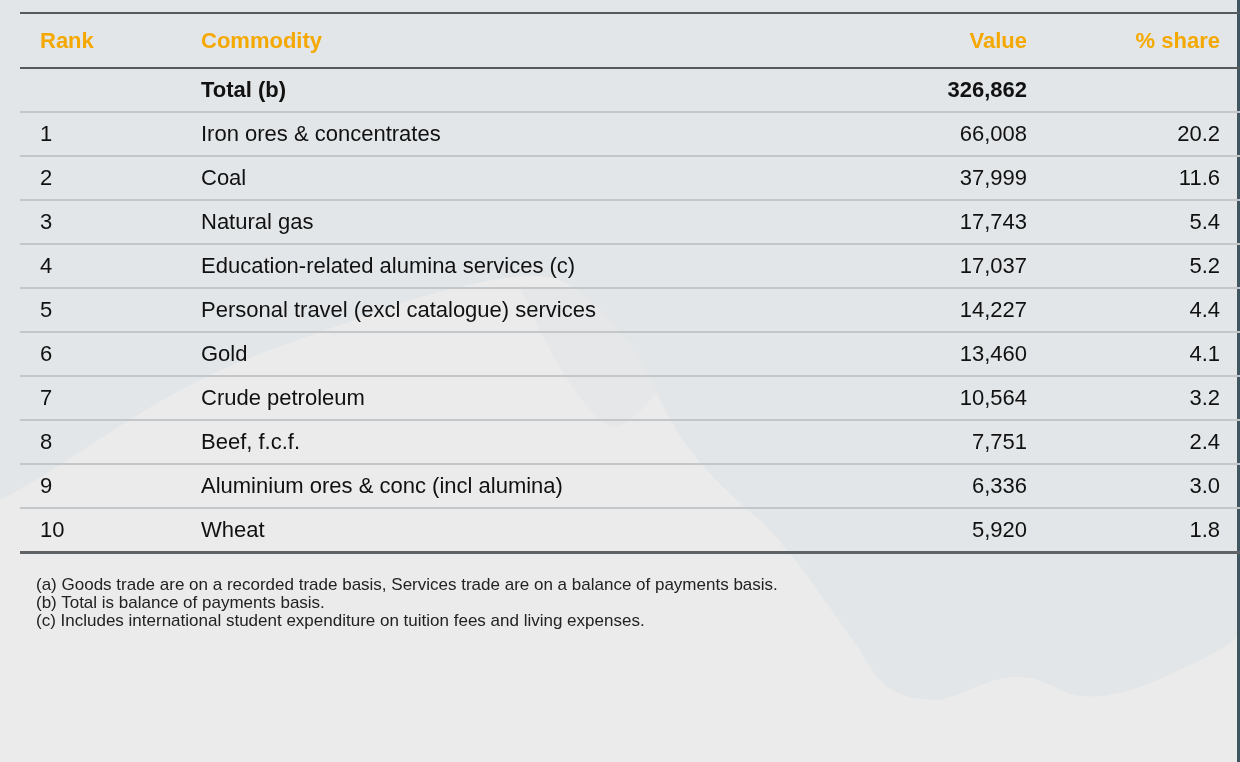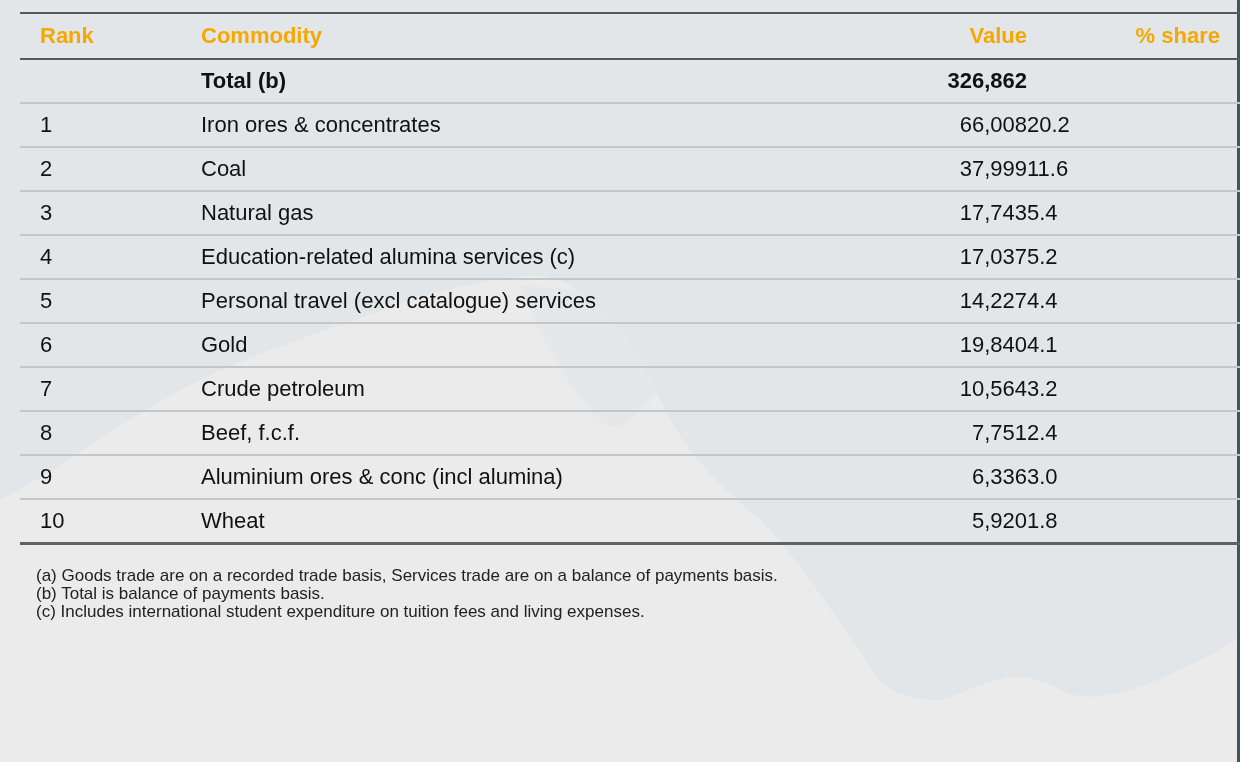--- a/index.html
+++ b/index.html
@@ -35,21 +35,21 @@
       top: 12px;
       width: 1200px;
       z-index: 2;
     }
     table {
       width: 1200px;
       border-collapse: collapse;
       table-layout: fixed;
     }
     thead tr {
-      height: 46px;
+      height: 55px;
       border-top: 2px solid #555a5d;
       border-bottom: 2px solid #555a5d;
     }
     th {
       color: #f5a800;
       font-weight: bold;
       font-size: 22px;
       padding: 0;
       text-align: left;
     }
@@ -61,21 +61,21 @@
       border-bottom: 3px solid #5f6366;
     }
     td {
       font-size: 22px;
       padding: 0;
       color: #111;
     }
     .col-rank { width: 161px; padding-left: 20px; }
     .col-commodity { width: 560px; }
     .col-value { width: 266px; text-align: right; }
-    .col-share { width: 193px; text-align: left; padding-right: 20px; }
+    .col-share { width: 193px; text-align: right; padding-right: 20px; }
     th.col-value, th.col-share { text-align: right; }
     .total-row td { font-weight: bold; }
     .notes {
       margin-top: 22px;
       font-size: 17px;
       line-height: 18px;
       color: #222;
     }
     .notes div { white-space: nowrap; margin-left: 16px; }
     .source {
@@ -137,21 +137,21 @@
       </tr>
       <tr>
         <td class="col-rank">5</td>
         <td class="col-commodity">Personal travel (excl catalogue) services</td>
         <td class="col-value">14,227</td>
         <td class="col-share">4.4</td>
       </tr>
       <tr>
         <td class="col-rank">6</td>
         <td class="col-commodity">Gold</td>
-        <td class="col-value">19,840</td>
+        <td class="col-value">13,460</td>
         <td class="col-share">4.1</td>
       </tr>
       <tr>
         <td class="col-rank">7</td>
         <td class="col-commodity">Crude petroleum</td>
         <td class="col-value">10,564</td>
         <td class="col-share">3.2</td>
       </tr>
       <tr>
         <td class="col-rank">8</td>

